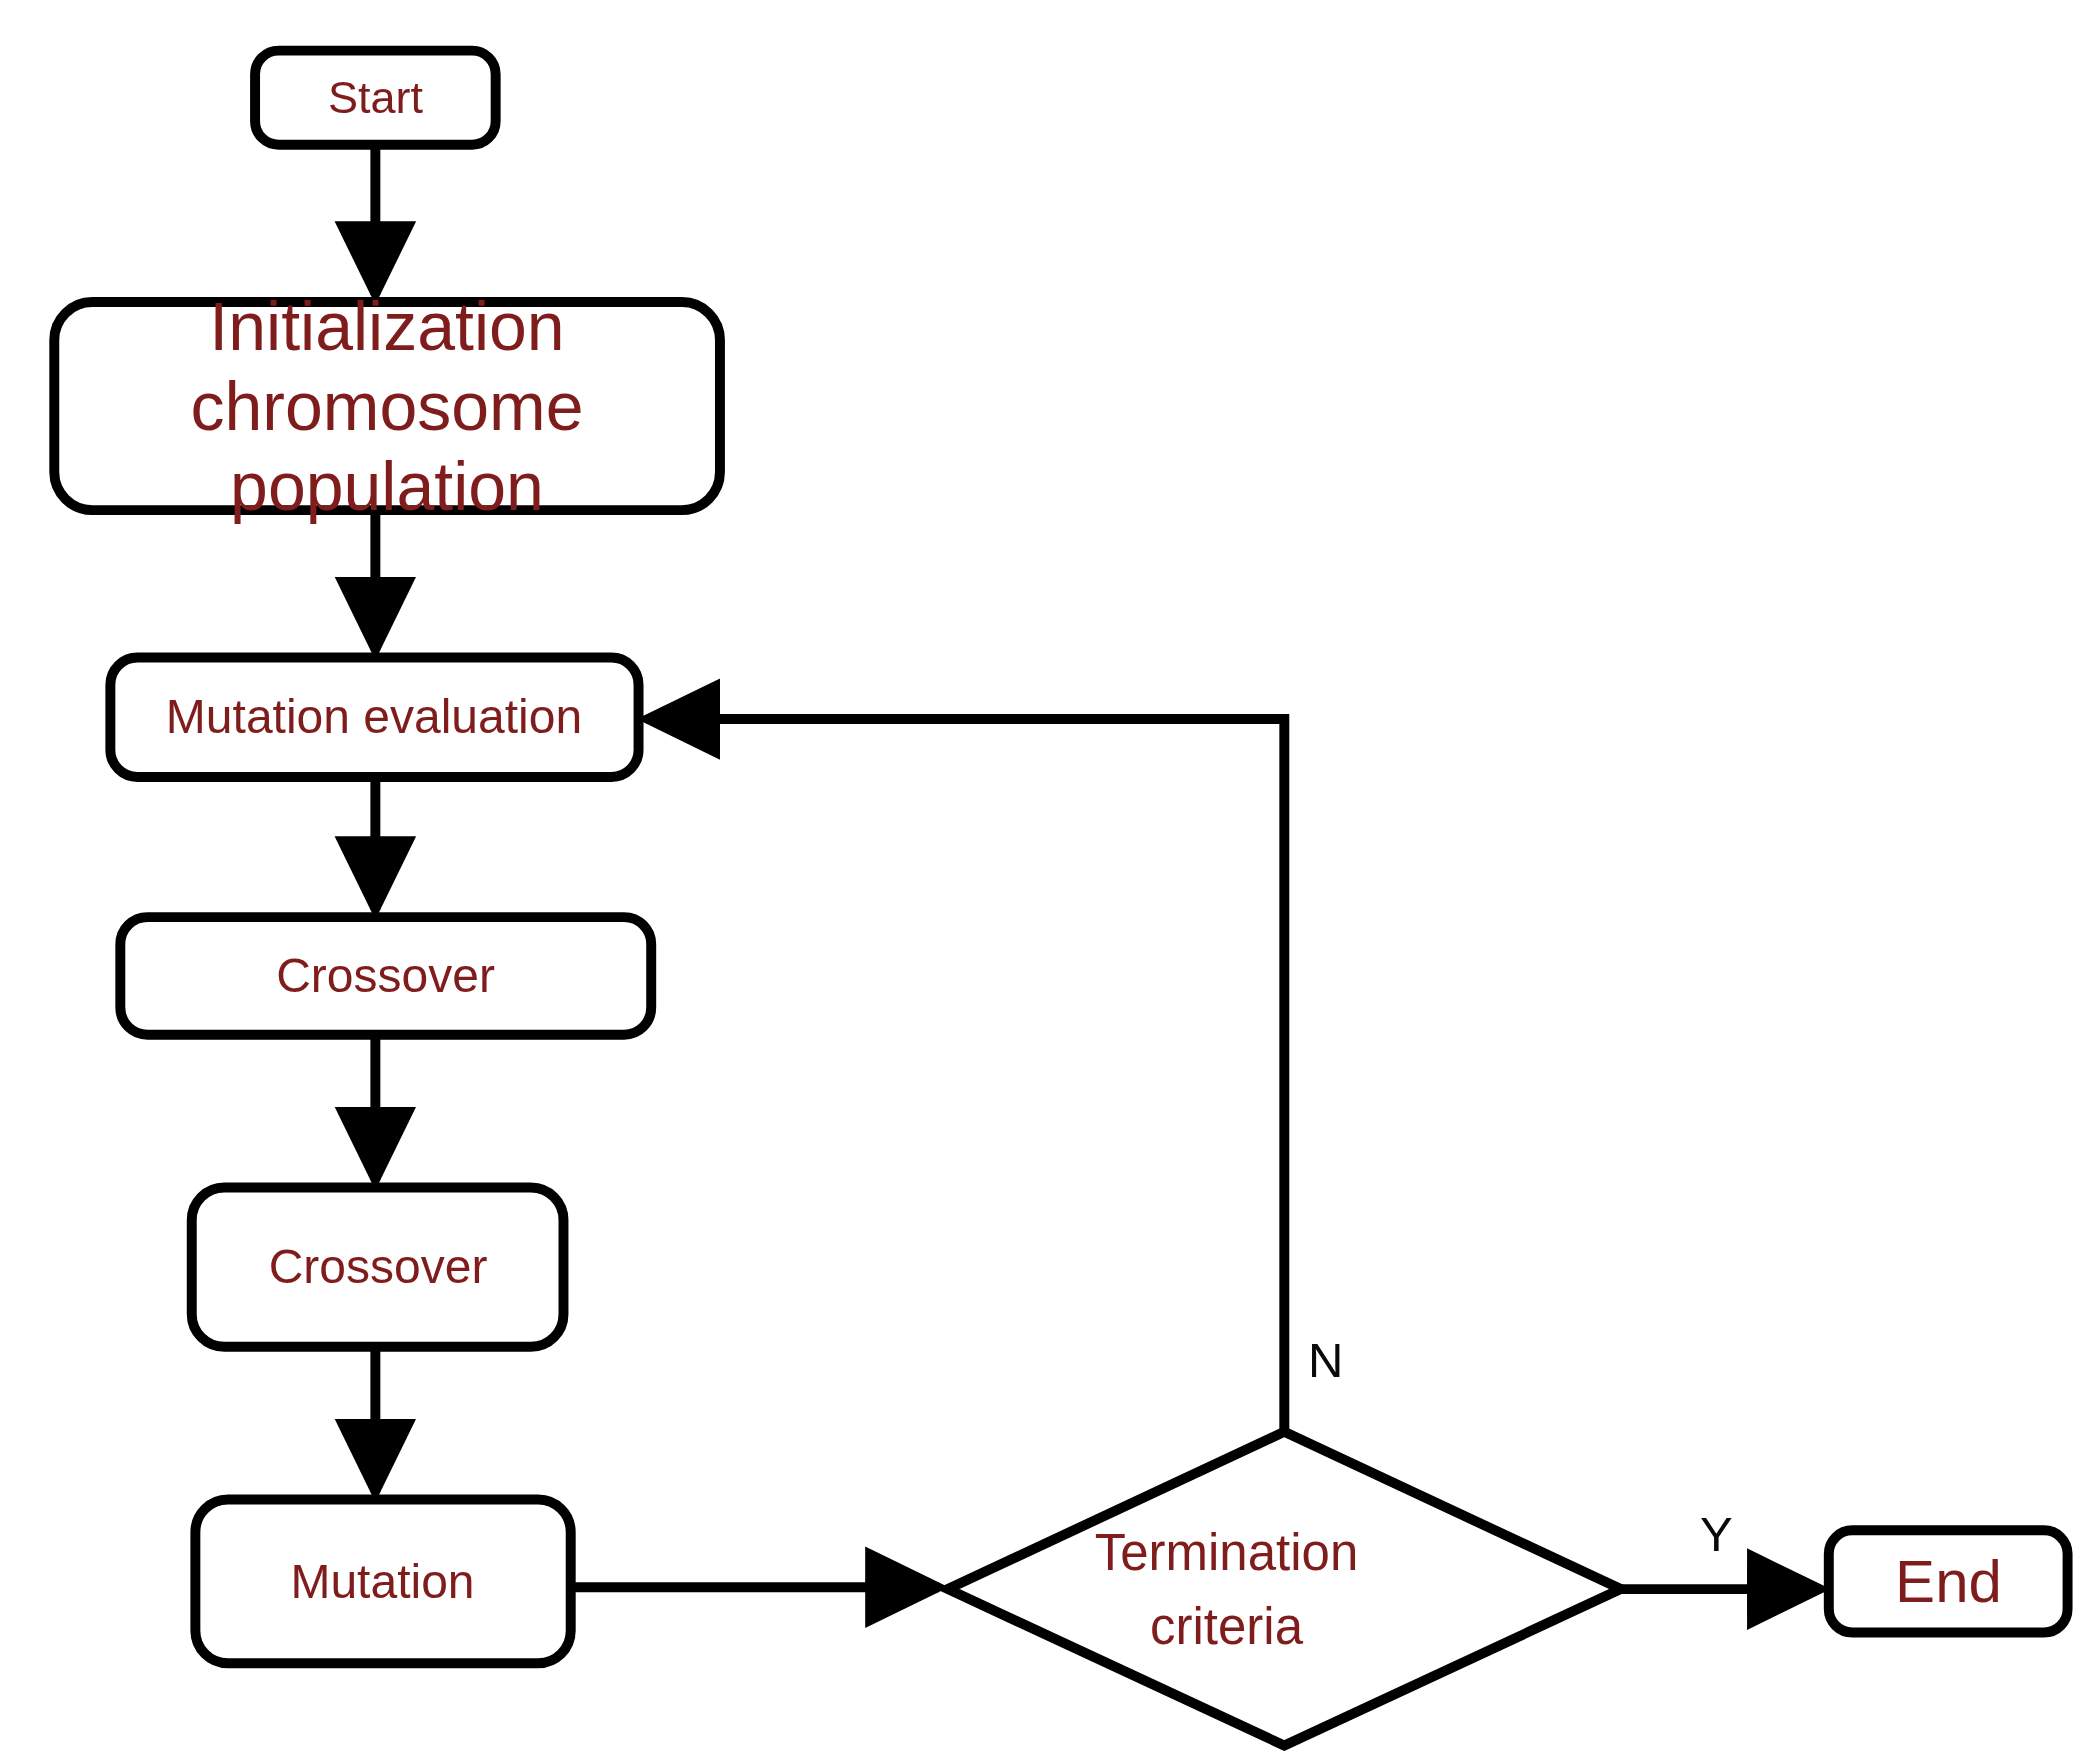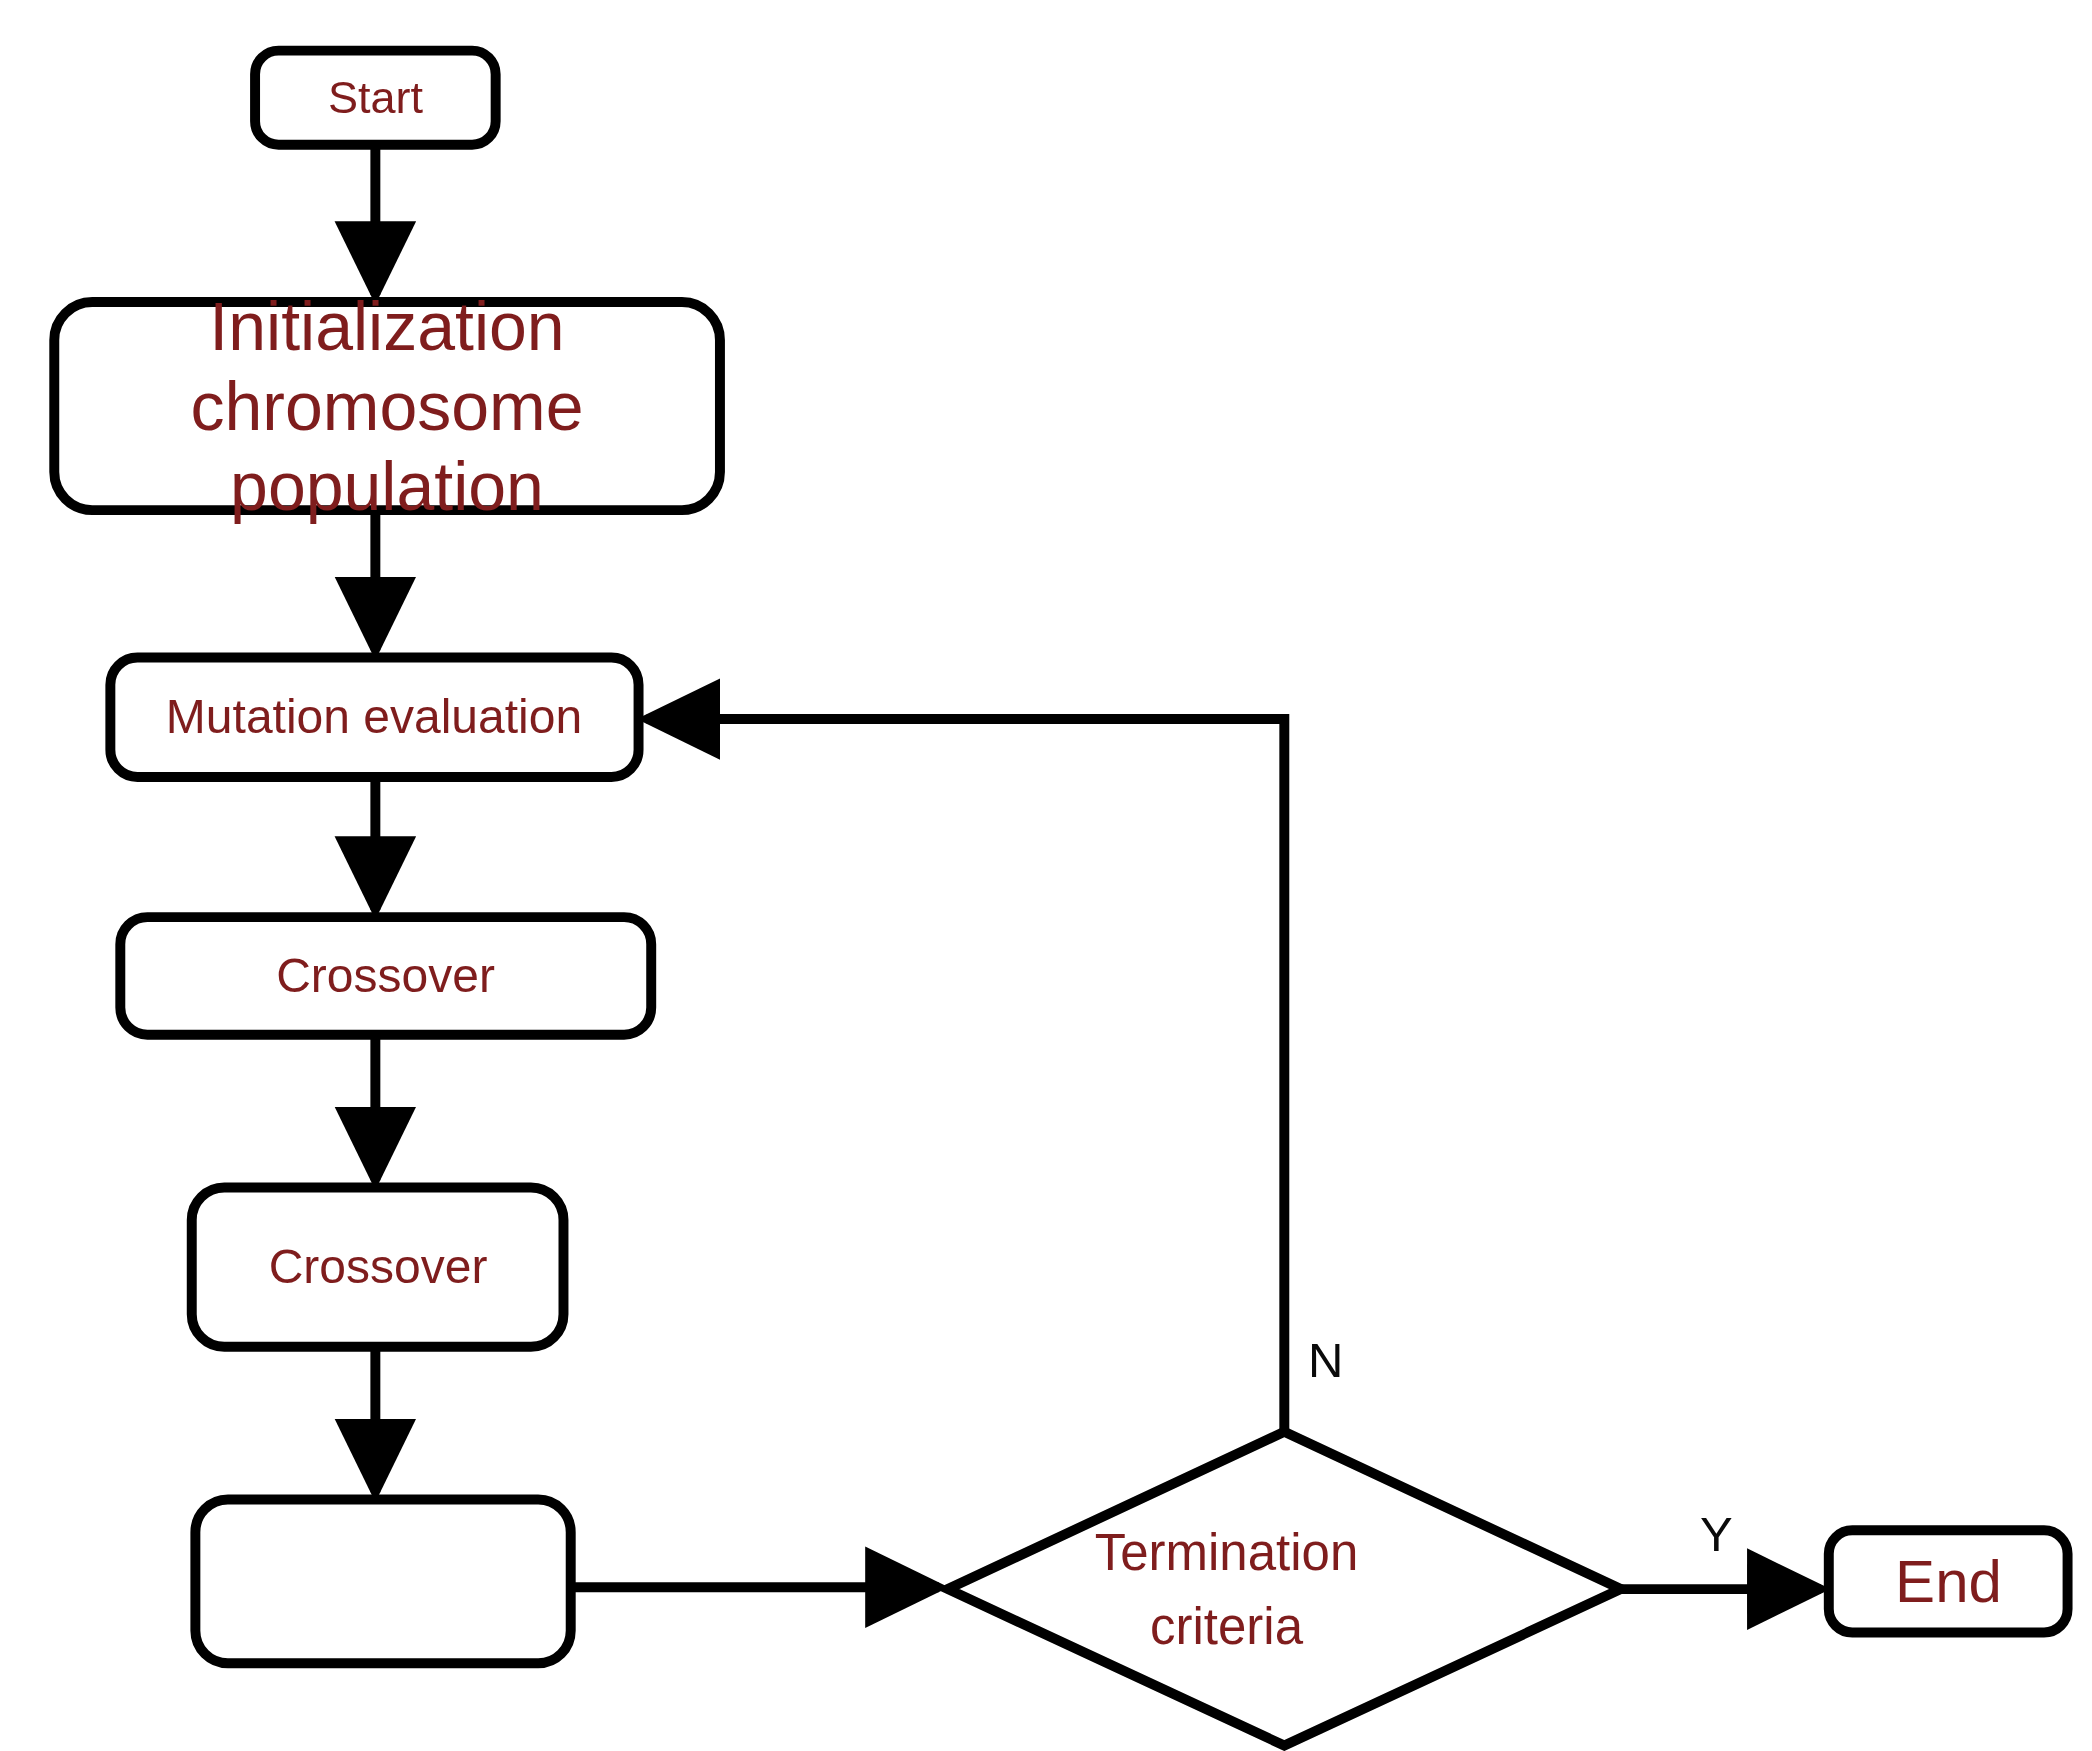--- a/index.html
+++ b/index.html
@@ -71,20 +71,21 @@
 
   <div class="node-label" style="left:54px;top:302px;width:666px;height:208px;font-size:68px;">Initialization
 chromosome population</div>
 
   <div class="node-label" style="left:110px;top:658px;width:528px;height:119px;font-size:48px;">Mutation evaluation</div>
 
   <div class="node-label" style="left:120px;top:917px;width:531px;height:118px;font-size:48px;">Crossover</div>
 
   <div class="node-label" style="left:192px;top:1188px;width:372px;height:159px;font-size:48px;">Crossover</div>
 
+  <div class="node-label" style="left:195px;top:1500px;width:375px;height:164px;font-size:48px;">Mutation</div>
 
   <div class="node-label" style="left:964px;top:1493px;width:525px;height:194px;font-size:51px;line-height:1.45;">Termination
 criteria</div>
 
   <div class="node-label" style="left:1829px;top:1531px;width:239px;height:102px;font-size:60px;">End</div>
 
   <div class="edge-label" style="left:1308px;top:1336px;font-size:49px;">N</div>
 
   <div class="edge-label" style="left:1700px;top:1510px;font-size:49px;">Y</div>
 

